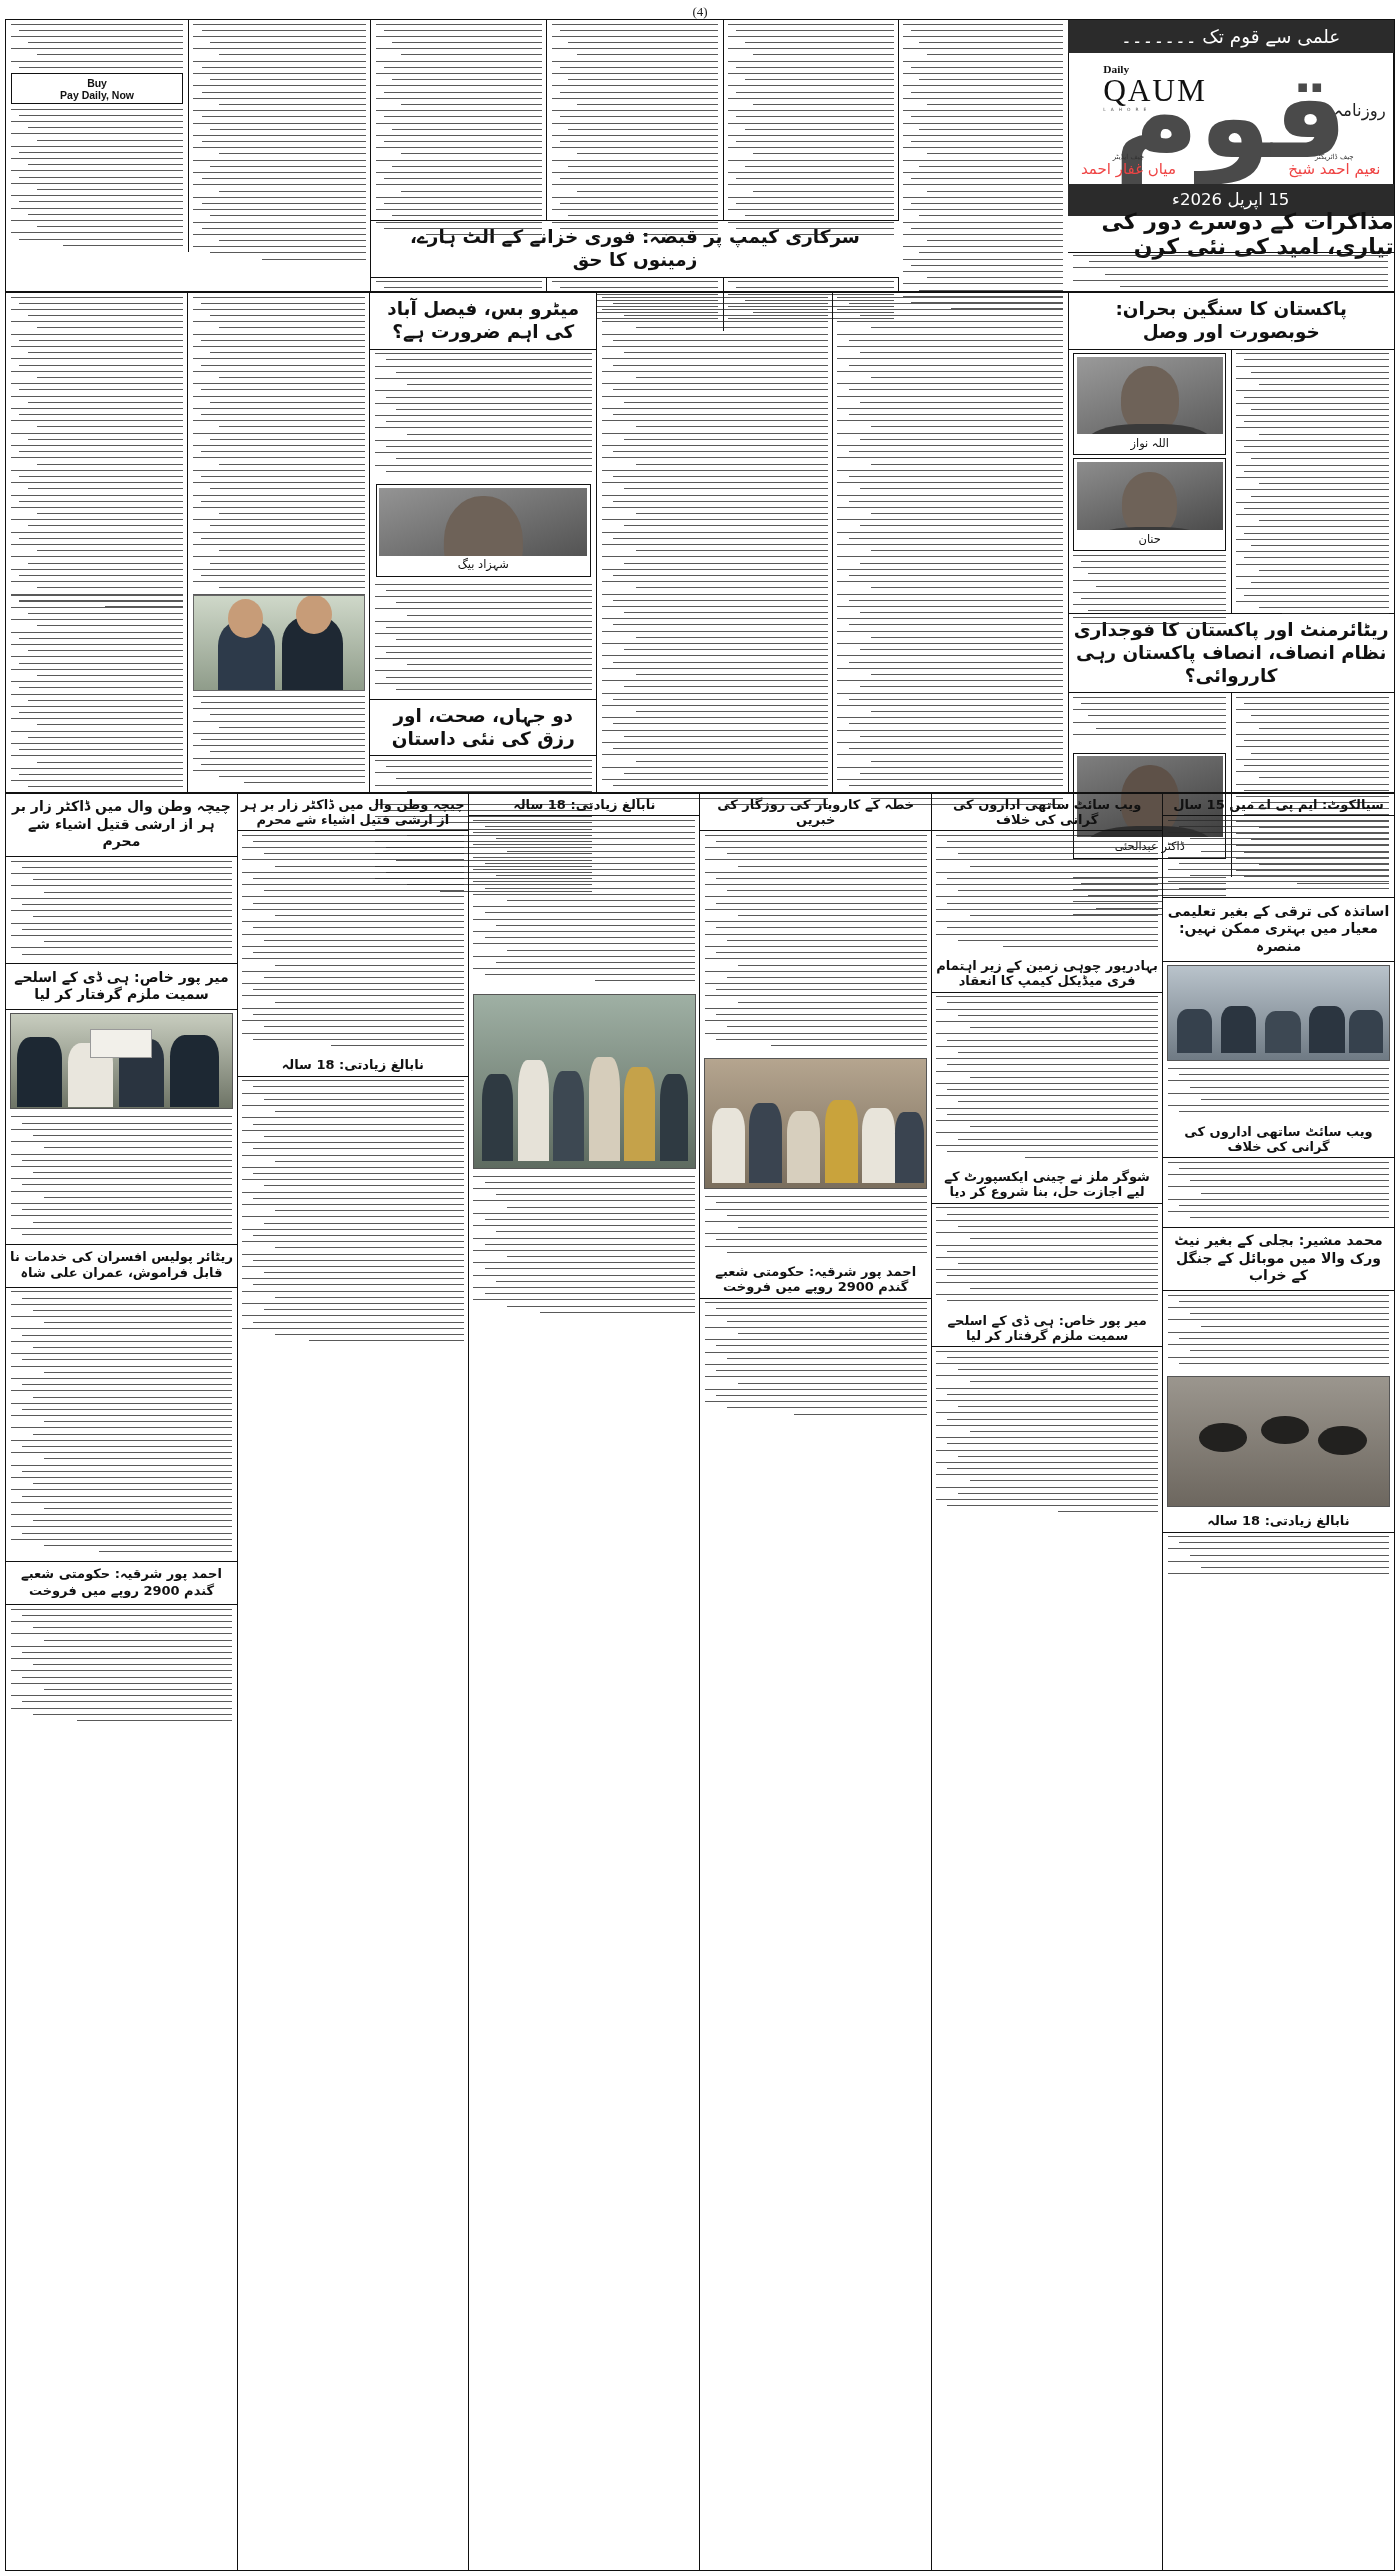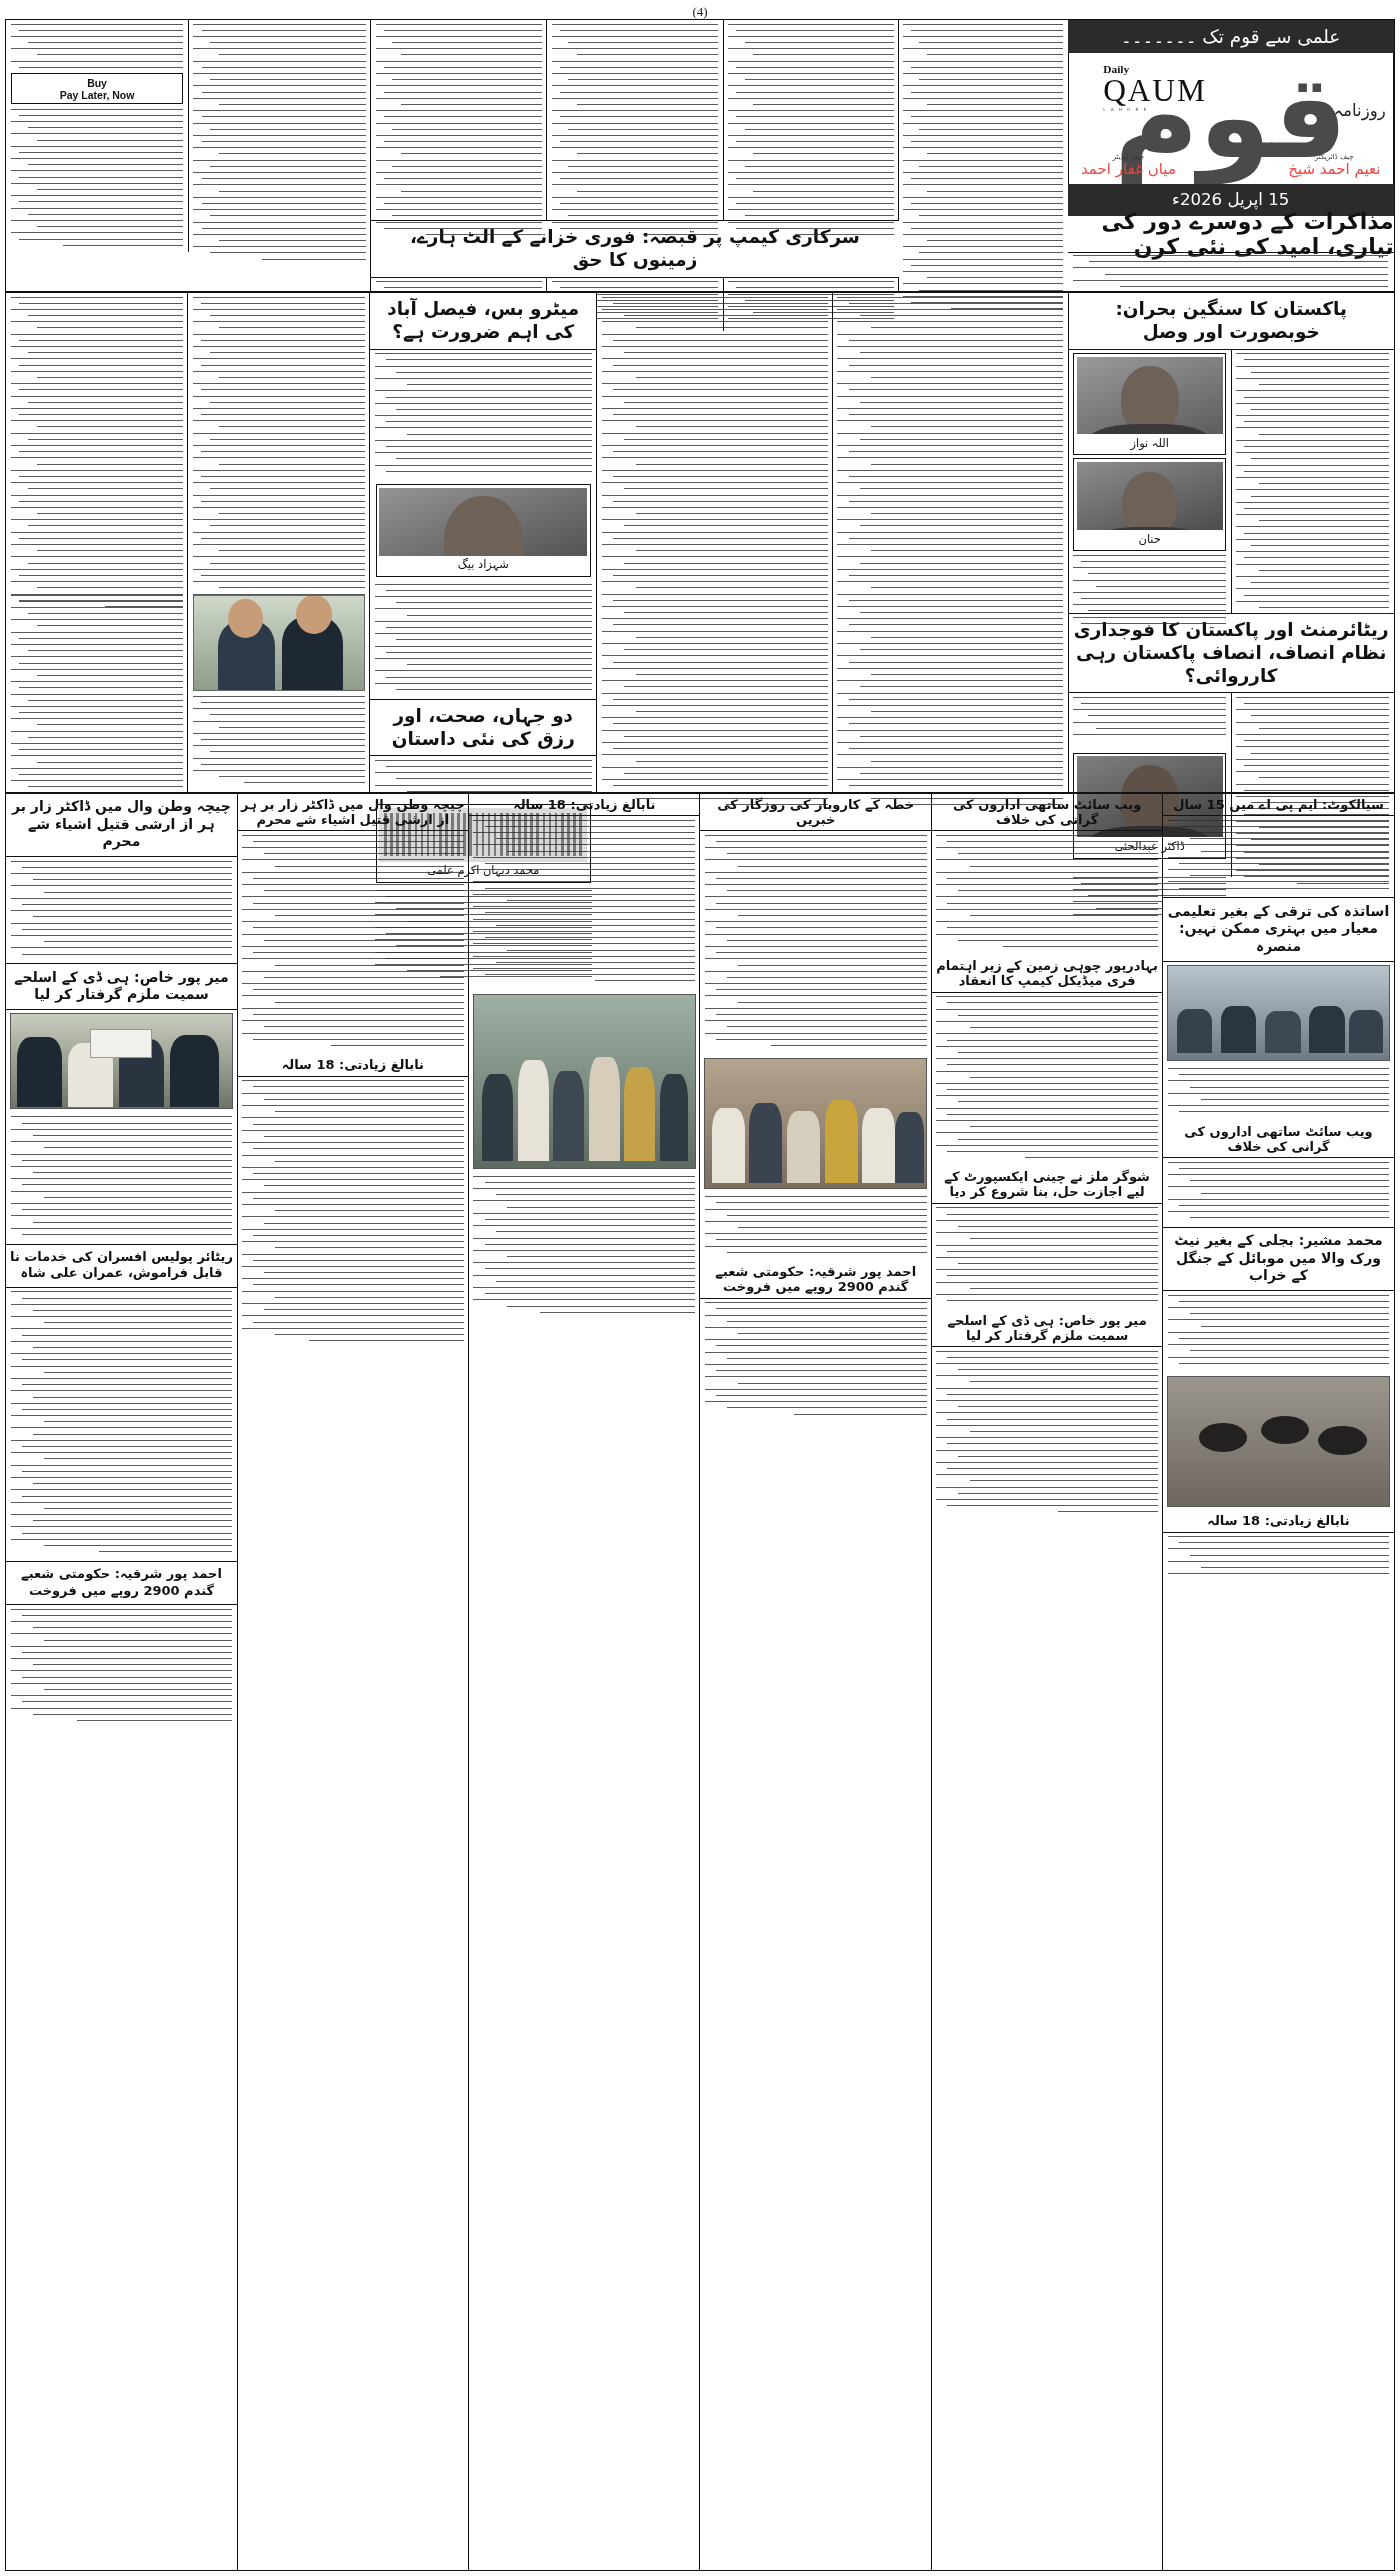--- a/index.html
+++ b/index.html
@@ -410,21 +410,21 @@
                 <div class="ln w95"></div>
                 <div class="ln w100"></div>
                 <div class="ln w90"></div>
               <div class="ln w100"></div>
                 <div class="ln w85"></div>
                 <div class="ln w100"></div>
                 <div class="ln w95"></div>
             </div>
             <div style="margin:4.4px 0; border:0.9px solid #111; padding:2.6px 4.4px; text-align:center; font-size:10.5px; font-weight:bold; font-family:'Liberation Sans',sans-serif;">
               <div>Buy</div>
-              <div>Pay Later, Now</div>
+              <div>Pay Daily, Now</div>
             </div>
             <div class="lines">
               <div class="ln w100"></div>
                 <div class="ln w95"></div>
                 <div class="ln w100"></div>
                 <div class="ln w90"></div>
               <div class="ln w100"></div>
                 <div class="ln w85"></div>
                 <div class="ln w100"></div>
                 <div class="ln w95"></div>
@@ -830,26 +830,20 @@
             </div>
             <div class="sec-head">دو جہاں، صحت، اور رزق کی نئی داستان</div>
             <div class="pad lines">
               <div class="ln w100"></div>
                 <div class="ln w95"></div>
                 <div class="ln w100"></div>
                 <div class="ln w90"></div>
               <div class="ln w100"></div>
                 <div class="ln w85"></div>
             </div>
-            <div class="photo-frame" style="margin:3.5px 5.3px;">
-              <div class="photo" style="height:54px; position:relative; background:#dcdcdc;">
-                <div style="position:absolute; inset:5.3px; background:repeating-linear-gradient(90deg,#7a7a7a 0 2.6px,#d8d8d8 2.6px 6.1px);"></div>
-              </div>
-              <div class="caption">محمد دیہان اکرم علمی</div>
-            </div>
             <div class="pad lines">
               <div class="ln w100"></div>
                 <div class="ln w95"></div>
                 <div class="ln w100"></div>
                 <div class="ln w90"></div>
               <div class="ln w100"></div>
                 <div class="ln w85"></div>
                 <div class="ln w100"></div>
                 <div class="ln w95"></div>
               <div class="ln w100"></div>

